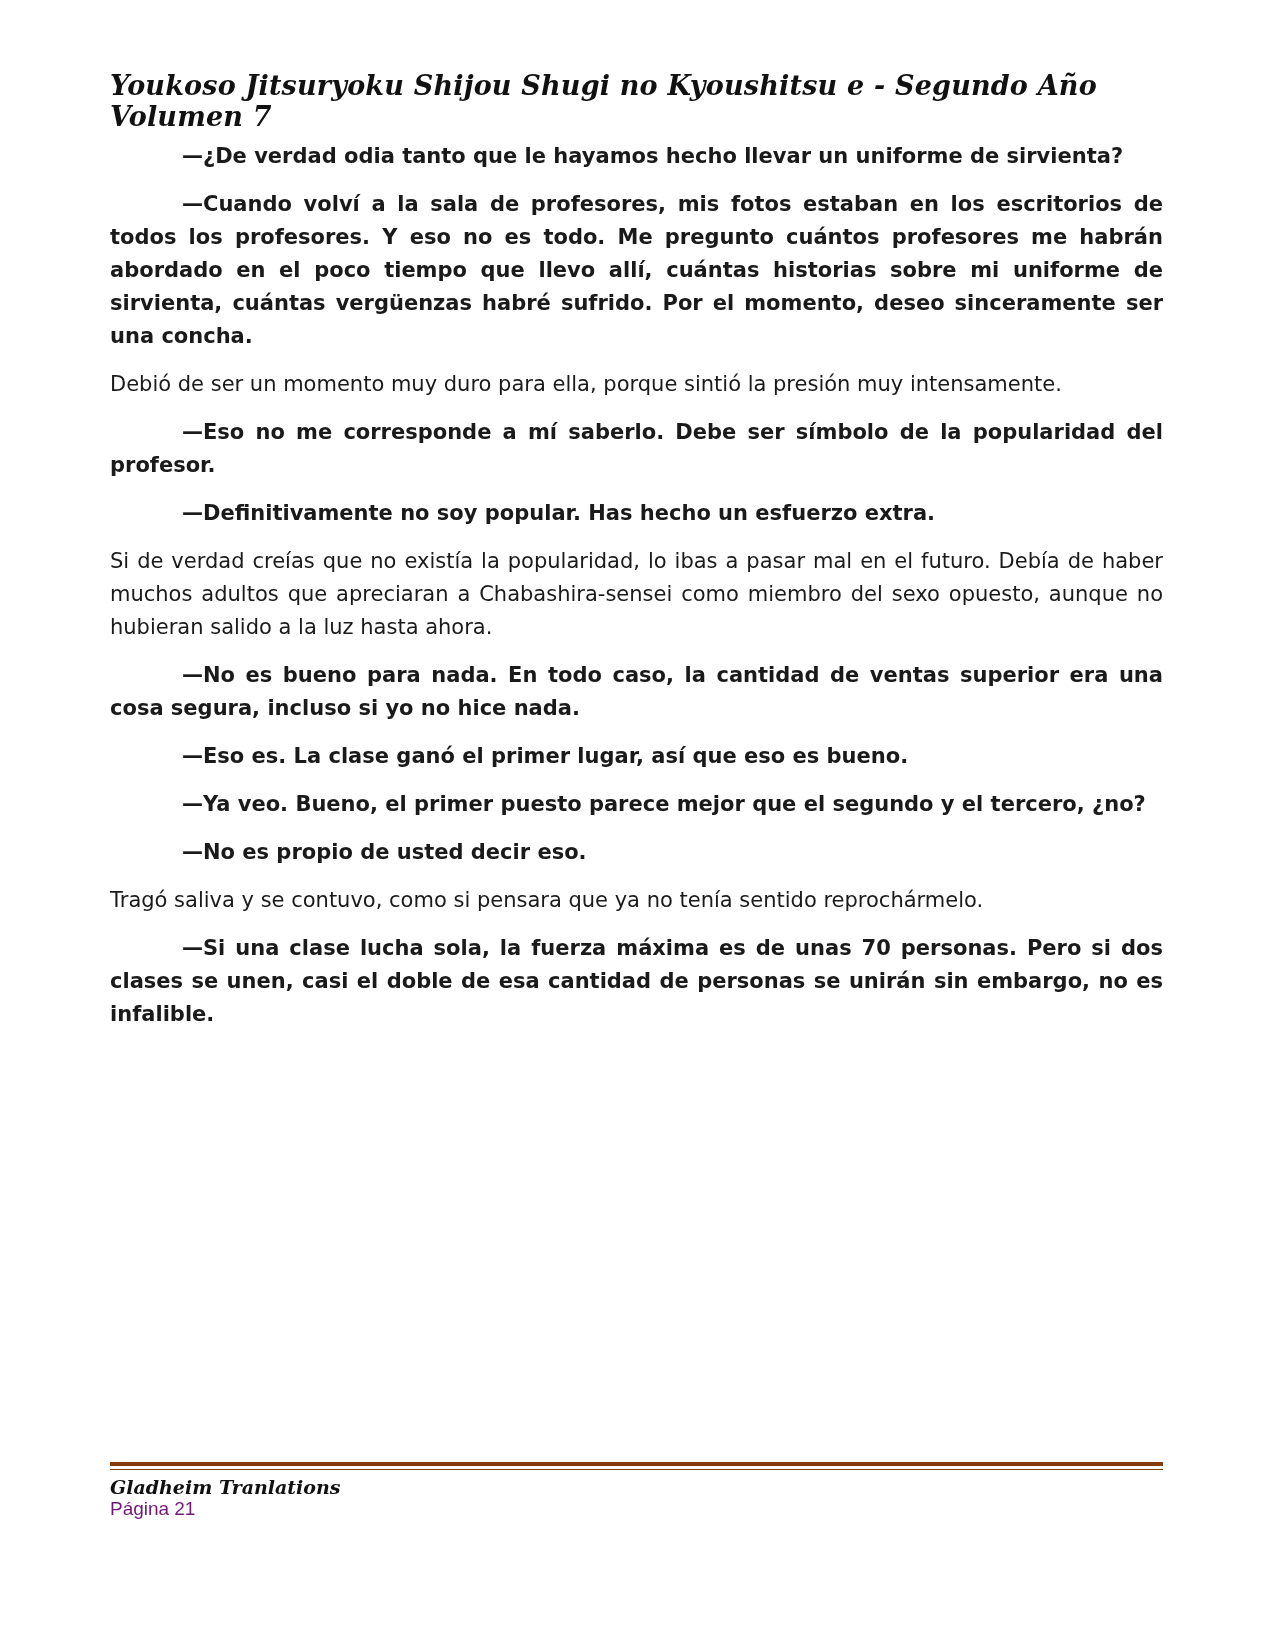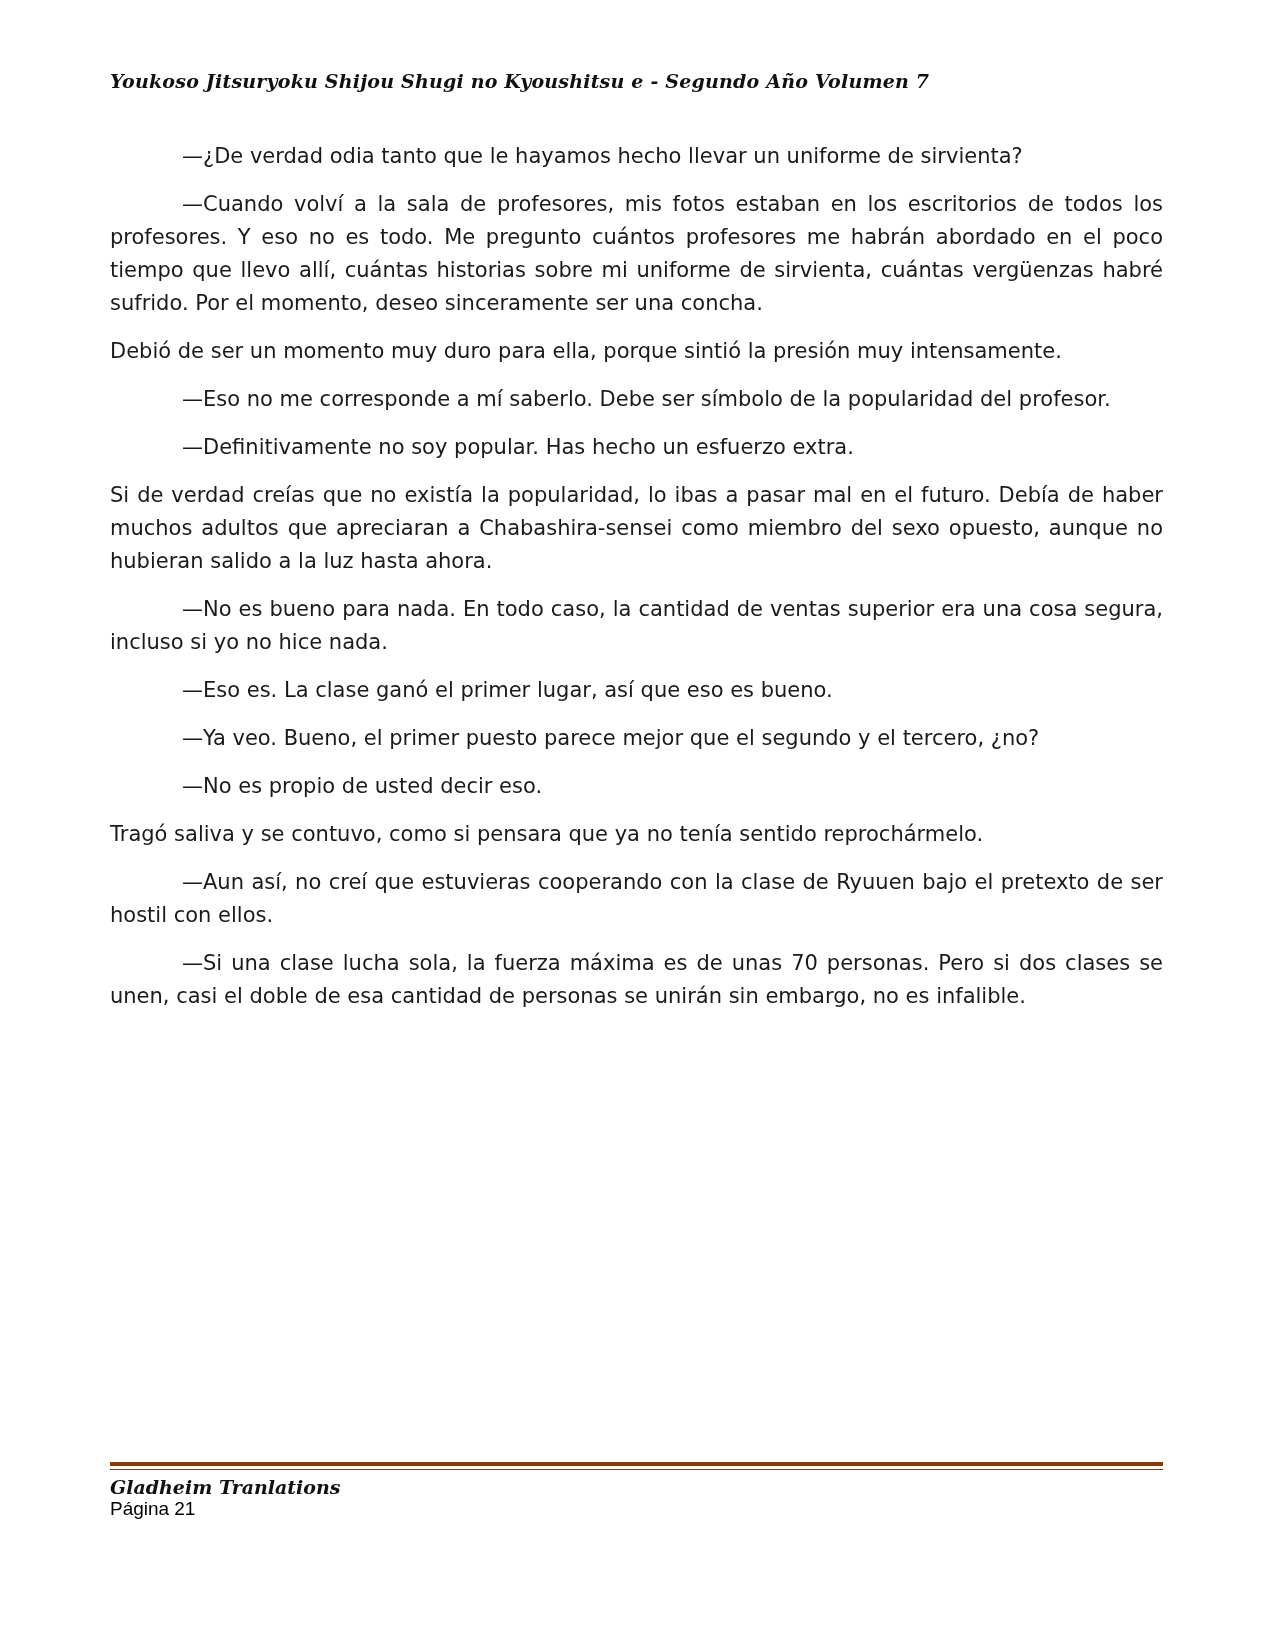--- a/index.html
+++ b/index.html
@@ -17,39 +17,40 @@
     color: #1a1a1a;
   }
   .doc-header {
     position: absolute;
     left: 110px;
     right: 112px;
     top: 70px;
     font-family: "DejaVu Serif", "Liberation Serif", serif;
     font-style: italic;
     font-weight: bold;
-    font-size: 19px;
+    font-size: 27px;
     letter-spacing: 0.2px;
     color: #111111;
   }
   .doc-body {
     position: absolute;
     left: 110px;
     right: 112px;
     top: 140px;
   }
   .para {
     margin: 0 0 15px 0;
     font-size: 21px;
     line-height: 33px;
     text-align: justify;
     color: #1a1a1a;
   }
   .para.indent {
     text-indent: 72px;
+    font-weight: bold;
   }
   .doc-footer {
     position: absolute;
     left: 110px;
     right: 112px;
     top: 1462px;
   }
   .footer-rule {
     height: 3px;
     border-top: 4px solid #843C0C;
@@ -65,21 +66,21 @@
   .footer-left {
     font-family: "DejaVu Serif", "Liberation Serif", serif;
     font-style: italic;
     font-weight: bold;
     font-size: 19px;
     color: #111111;
   }
   .footer-right {
     font-family: "Liberation Sans", "DejaVu Sans", sans-serif;
     font-size: 19px;
-    color: #000000;
+    color: #701a75;
   }
   .footer-right .page-num {
     margin-left: 5px;
   }
 </style>
 </head>
 <body>
 
 <div class="page">
 
@@ -90,21 +91,20 @@
       <p class="para indent">—Cuando volví a la sala de profesores, mis fotos estaban en los escritorios de todos los profesores. Y eso no es todo. Me pregunto cuántos profesores me habrán abordado en el poco tiempo que llevo allí, cuántas historias sobre mi uniforme de sirvienta, cuántas vergüenzas habré sufrido. Por el momento, deseo sinceramente ser una concha.</p>
       <p class="para">Debió de ser un momento muy duro para ella, porque sintió la presión muy intensamente.</p>
       <p class="para indent">—Eso no me corresponde a mí saberlo. Debe ser símbolo de la popularidad del profesor.</p>
       <p class="para indent">—Definitivamente no soy popular. Has hecho un esfuerzo extra.</p>
       <p class="para">Si de verdad creías que no existía la popularidad, lo ibas a pasar mal en el futuro. Debía de haber muchos adultos que apreciaran a Chabashira-sensei como miembro del sexo opuesto, aunque no hubieran salido a la luz hasta ahora.</p>
       <p class="para indent">—No es bueno para nada. En todo caso, la cantidad de ventas superior era una cosa segura, incluso si yo no hice nada.</p>
       <p class="para indent">—Eso es. La clase ganó el primer lugar, así que eso es bueno.</p>
       <p class="para indent">—Ya veo. Bueno, el primer puesto parece mejor que el segundo y el tercero, ¿no?</p>
       <p class="para indent">—No es propio de usted decir eso.</p>
       <p class="para">Tragó saliva y se contuvo, como si pensara que ya no tenía sentido reprochármelo.</p>
-      <p class="para indent">—Aun así, no creí que estuvieras cooperando con la clase de Ryuuen bajo el pretexto de ser hostil con ellos.</p>
       <p class="para indent">—Si una clase lucha sola, la fuerza máxima es de unas 70 personas. Pero si dos clases se unen, casi el doble de esa cantidad de personas se unirán sin embargo, no es infalible.</p>
     </div>
 
   <div class="doc-footer">
     <div class="footer-rule" style="border-top-color: rgb(132, 60, 12); border-bottom-color: rgb(132, 60, 12);"></div>
     <div class="footer-row">
       <span class="footer-left">Gladheim Tranlations</span>
       <span class="footer-right">
         <span>Página</span><span class="page-num">21</span>
       </span>

